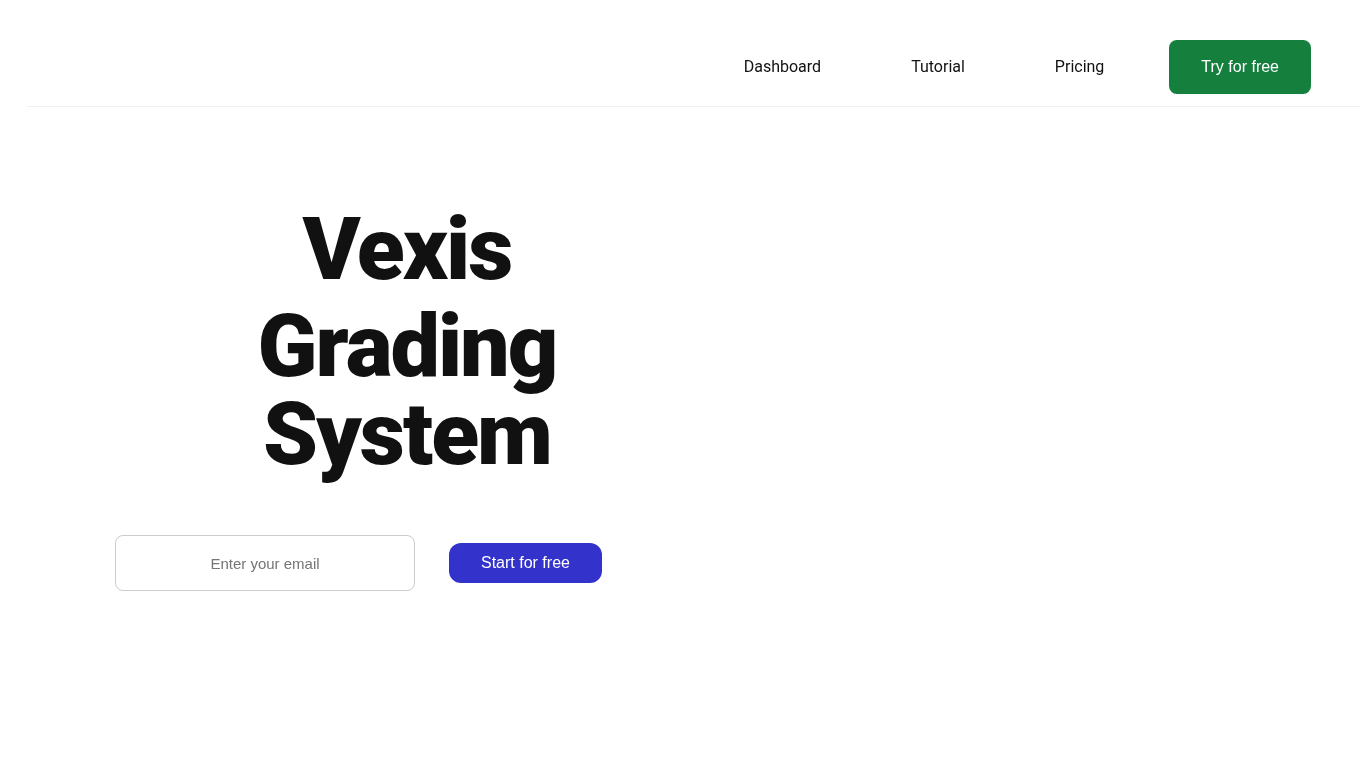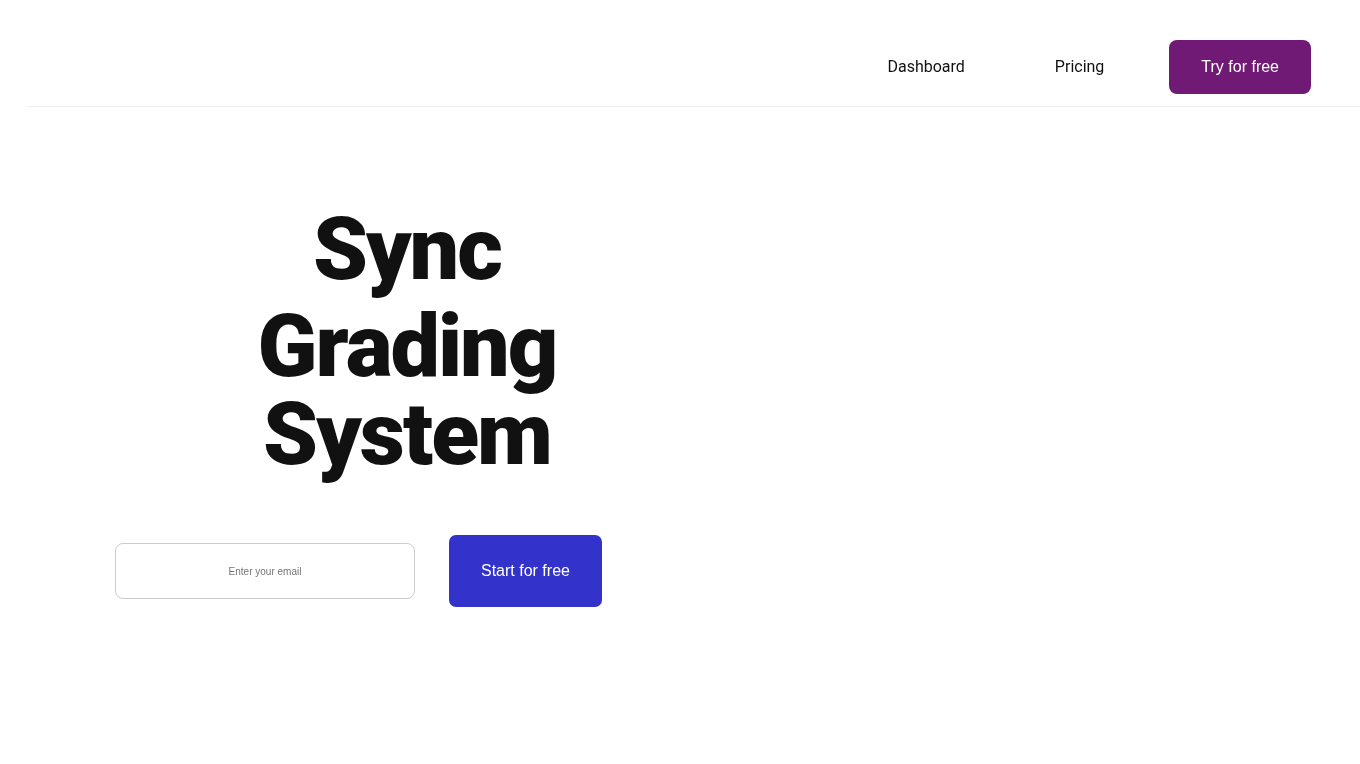--- a/index.html
+++ b/index.html
@@ -41,21 +41,21 @@
       padding: 0 36px;
       height: 80px;
       display: flex;
       align-items: center;
       cursor: pointer;
       font-weight: 400;
       white-space: nowrap;
     }
 
     .try-btn {
-      background: #701a75;
+      background: #15803d;
       color: #ffffff;
       border: none;
       border-radius: 8px;
       padding: 18px 32px;
       font-size: 16px;
       font-weight: 500;
       cursor: pointer;
       white-space: nowrap;
       margin-left: 20px;
     }
@@ -99,52 +99,53 @@
       gap: 16px;
       margin-top: 48px;
     }
 
     .email-input {
       width: 300px;
       height: 56px;
       border: 1.5px solid #cccccc;
       border-radius: 8px;
       padding: 0 20px;
-      font-size: 10px;
+      font-size: 15px;
       color: #999999;
       outline: none;
     }
 
     .start-btn {
       background: #3333cc;
       color: #ffffff;
       border: none;
-      border-radius: 7px;
+      border-radius: 12px;
       padding: 0 32px;
-      height: 72px;
+      height: 40px;
       font-size: 16px;
       font-weight: 500;
       cursor: pointer;
       white-space: nowrap;
     }
   </style>
 </head>
 <body>
 
 <header>
   <nav>
     <a class="nav-link">Dashboard</a>
+    <a class="nav-link">Tutorial</a>
     <a class="nav-link">Pricing</a>
     <button class="try-btn">Try for free</button>
   </nav>
 </header>
 
 <main>
   <h1 class="hero-title">
-    <span class="line1">Sync</span>
+    <span class="line1">Vexis</span>
     <span class="line3">Grading System</span>
   </h1>
 
 
   <div class="cta-row">
     <input class="email-input" type="email" placeholder="Enter your email" style="">
     <button class="start-btn">Start for free</button>
   </div>
 </main>
 

